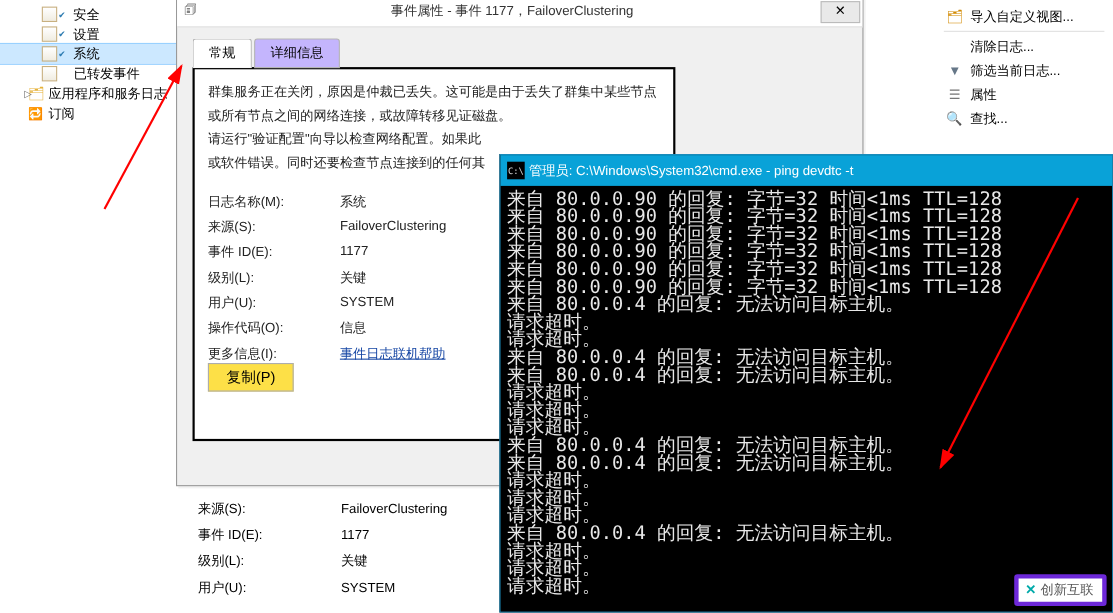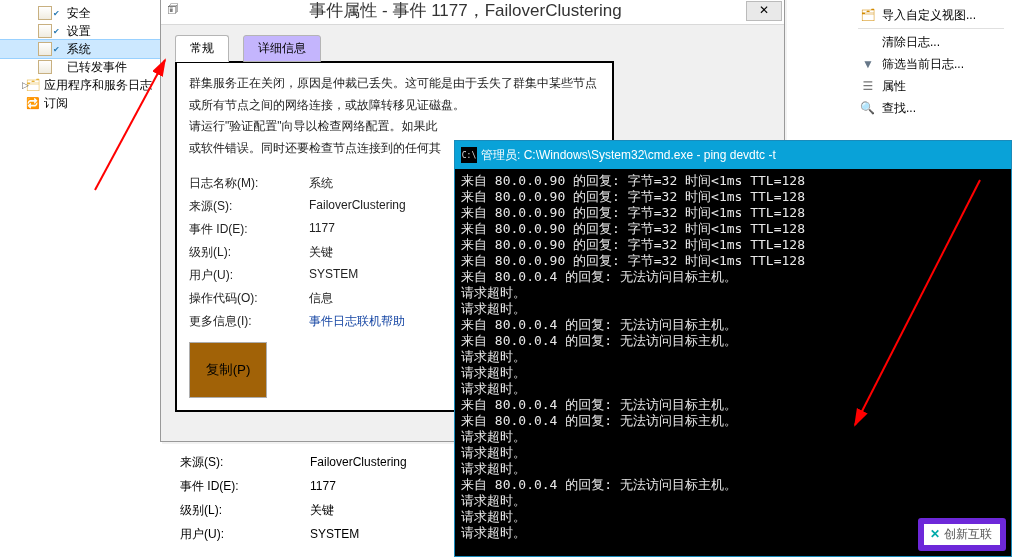--- a/index.html
+++ b/index.html
@@ -20,49 +20,49 @@
   
   .actions { position: absolute; right: 0; top: 0; width: 170px; padding: 4px 2px; background: #fff; }
   .act-row { display: flex; align-items: center; height: 22px; padding-left: 16px; gap: 6px; cursor: default; }
   .act-ico { width: 16px; height: 16px; display:inline-flex; align-items:center; justify-content:center; }
   .divider { height:1px; background:#e0e0e0; margin:2px 6px 2px 14px; }
 
   
   .dlg { position: absolute; left: 160px; top: -4px; width: 625px; height: 446px; border: 1px solid #999; background: #f0f0f0; box-shadow: 2px 2px 0 rgba(0,0,0,.05); }
   .dlg-title { height: 28px; display:flex; align-items:center; background:#fff; border-bottom:1px solid #d9d9d9; }
   .dlg-icon { width: 24px; text-align:center; font-size:12px; }
-  .dlg-ttl { flex:1; text-align:center; font-size:17px; color:#333; }
+  .dlg-ttl { flex:1; text-align:center; font-size:12px; color:#333; }
   .dlg-close { width:36px; height:20px; margin-right:2px; border:1px solid #bbb; background:#e9e9e9; text-align:center; line-height:16px; font-family:Arial; }
   .dlg-body { padding:10px 170px 10px 14px; }
-  .tabs { display:flex; gap:12px; margin-bottom:-1px; }
+  .tabs { display:flex; gap:0; margin-bottom:-1px; }
   .tab { padding:4px 14px; border:1px solid #b5b5b5; background:#c4b5fd; cursor:default; position:relative; z-index:1; border-radius:3px 3px 0 0; margin-right:2px;}
   .tab.active { background:#fff; border-bottom-color:#fff; }
   .frame { border:2px solid #000000; background:#fff; padding:10px 12px 12px 12px; min-height:340px; }
   .desc { line-height:1.8; color:#222; margin-bottom:16px; }
   .meta { display:grid; grid-template-columns: 120px 1fr; row-gap:6px; }
   .meta .lbl { color:#222; }
   .meta .val { color:#222; }
-  .meta .link { color:#1646a4; cursor:pointer; }
-  .copybtn { margin-top:12px; padding:18px 16px; border:1px solid #adadad; background:#a16207; cursor:default; font-family:inherit; }
+  .meta .link { color:#1646a4; text-decoration:underline; cursor:pointer; }
+  .copybtn { margin-top:0; padding:3px 16px; border:1px solid #adadad; background:#fde047; cursor:default; font-family:inherit; }
 
   
   .detail-behind { position:absolute; left:180px; top:450px; width:300px; }
   .detail-behind .row { display:grid; grid-template-columns:130px 1fr; height:24px; align-items:center; }
 
   
   .cmd { position:absolute; left:454px; top:140px; width:558px; height:417px; border:1px solid #1a8bbb; background:#000; }
   .cmd-title { height:28px; background:#09a2d8; color:#fff; display:flex; align-items:center; padding:0 6px; font-size:12px; gap:4px; }
   .cmd-ico { width:16px; height:16px; background:#000; color:#ddd; display:inline-flex; align-items:center; justify-content:center; font-size:8px; font-family:Consolas,monospace; }
-  .cmd-body { padding:4px 6px; font-family: "NSimSun","SimSun",Consolas,monospace; font-size:13px; color:#e8e8e8; line-height:16px; white-space:pre; overflow:hidden; }
+  .cmd-body { padding:4px 6px; font-family: "NSimSun","SimSun",Consolas,monospace; font-size:17px; color:#e8e8e8; line-height:16px; white-space:pre; overflow:hidden; }
 
   
   .arrow { position:absolute; pointer-events:none; }
 
   
-  .wm { position:absolute; right:6px; bottom:6px; background:#fff; border:6px solid #6d28d9; border-radius:3px; padding:2px 8px 2px 6px; box-shadow:0 1px 2px rgba(0,0,0,.15); font-size:12px; color:#555; z-index:5;}
+  .wm { position:absolute; right:6px; bottom:6px; background:#fff; border:4px solid #6d28d9; border-radius:3px; padding:2px 8px 2px 6px; box-shadow:0 1px 2px rgba(0,0,0,.15); font-size:12px; color:#555; z-index:5;}
   .wm::before { content:"✕"; color:#0aa; margin-right:4px; font-weight:bold; }
 </style>
 </head>
 <body>
 
 <div class="root">
 
   <div class="nav-tree">
     <div class="nav-row">
       <span class="nav-ico ico-scroll"></span>

